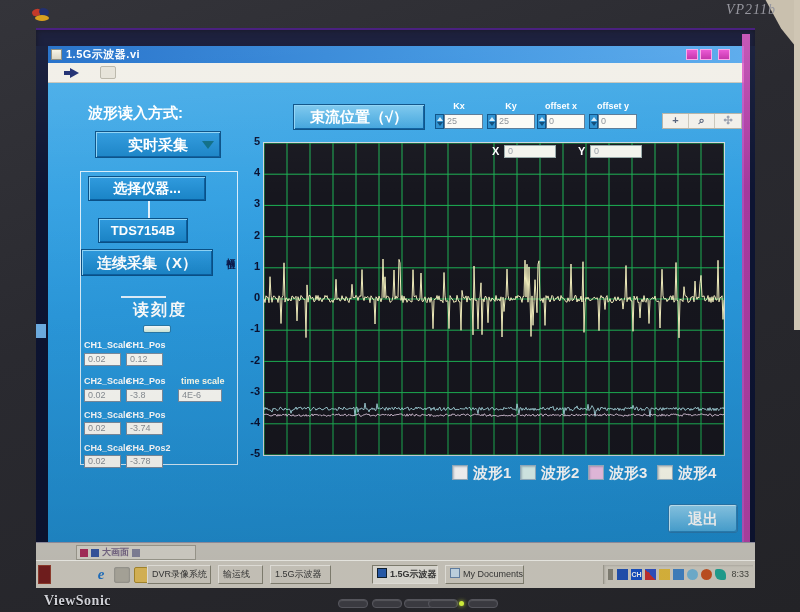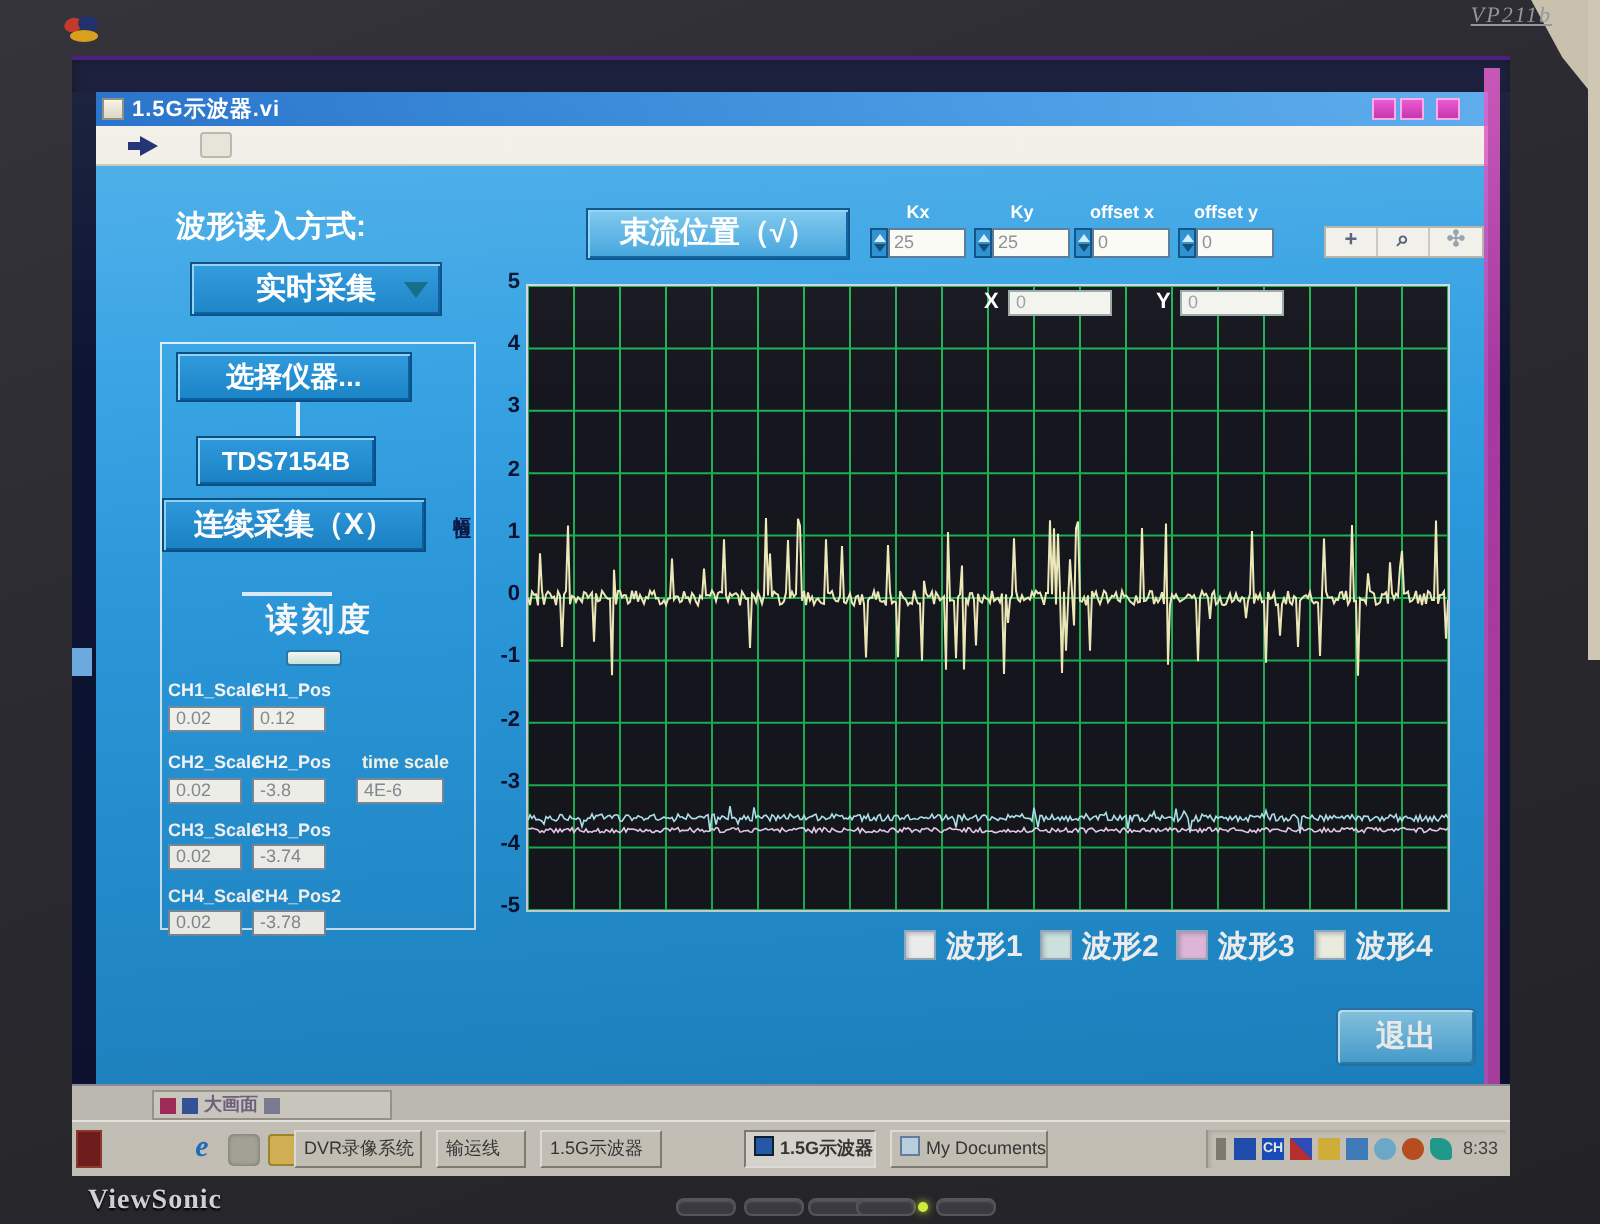--- a/index.html
+++ b/index.html
@@ -11,22 +11,22 @@
   
   .wall-tr{right:0;top:0;width:42px;height:52px;background:#c9c0ae;
     clip-path:polygon(18% 0,100% 0,100% 100%,55% 55%);}
   .wall-r{right:0;top:0;width:6px;height:330px;background:#cfc6b4;}
   
   .birds{left:30px;top:7px;width:26px;height:16px;}
   .birds i{position:absolute;border-radius:50%;}
   .b1{left:2px;top:2px;width:9px;height:7px;background:#c43a2a;transform:rotate(-20deg);}
   .b2{left:9px;top:1px;width:10px;height:8px;background:#23306e;transform:rotate(15deg);}
   .b3{left:5px;top:8px;width:14px;height:6px;background:#d9a01f;}
-  .model{right:24px;top:2px;color:#96969e;font-size:11px;font-style:italic;
-    font-family:"Liberation Serif",serif;letter-spacing:1px;text-decoration:underline;}
+  .model{right:24px;top:2px;color:#96969e;font-size:14px;font-style:italic;
+    font-family:"Liberation Serif",serif;letter-spacing:1px;}
   .brand{left:44px;top:593px;color:#cfd0d6;font-size:14px;font-weight:bold;
     font-family:"Liberation Serif",serif;letter-spacing:.5px;text-shadow:0 1px 1px #000;}
   .mbtn{top:599px;width:30px;height:9px;background:#3a3a40;border:1px solid #55555c;
     border-radius:4px;box-shadow:inset 0 1px 1px rgba(255,255,255,.15);}
   .led{left:459px;top:601px;width:5px;height:5px;border-radius:50%;background:#cdeb3a;
     box-shadow:0 0 4px #cdeb3a;}
   
   #screen{left:36px;top:28px;width:719px;height:558px;background:#0d1130;
     border-top:2px solid #4a2080;box-shadow:inset 0 0 6px rgba(0,0,0,.6);}
   .glare{left:0;top:0;width:719px;height:558px;pointer-events:none;z-index:60;

